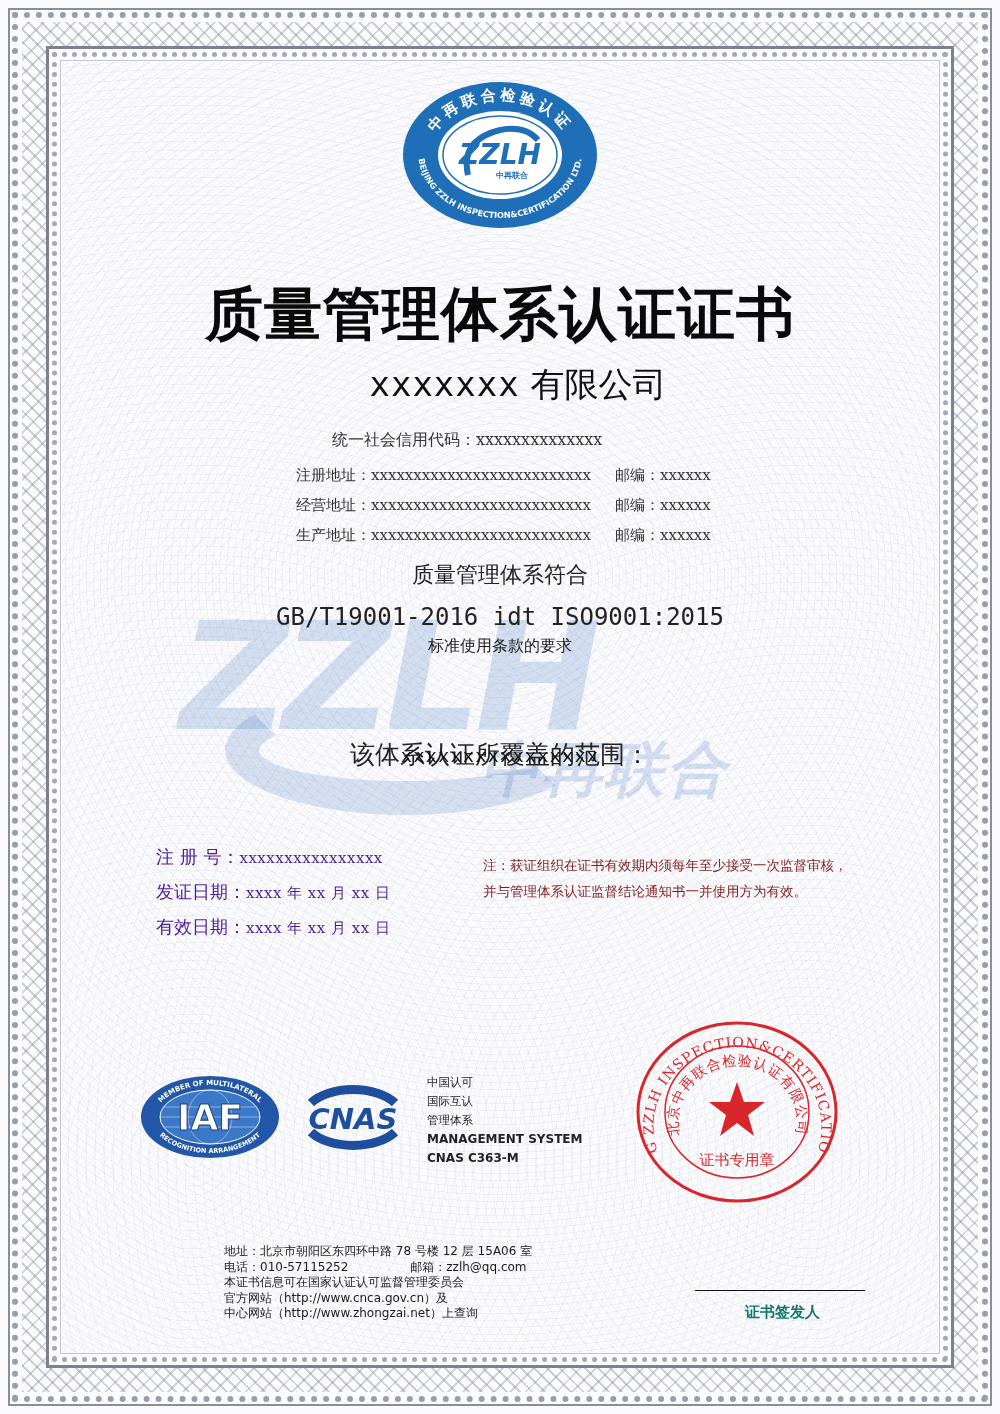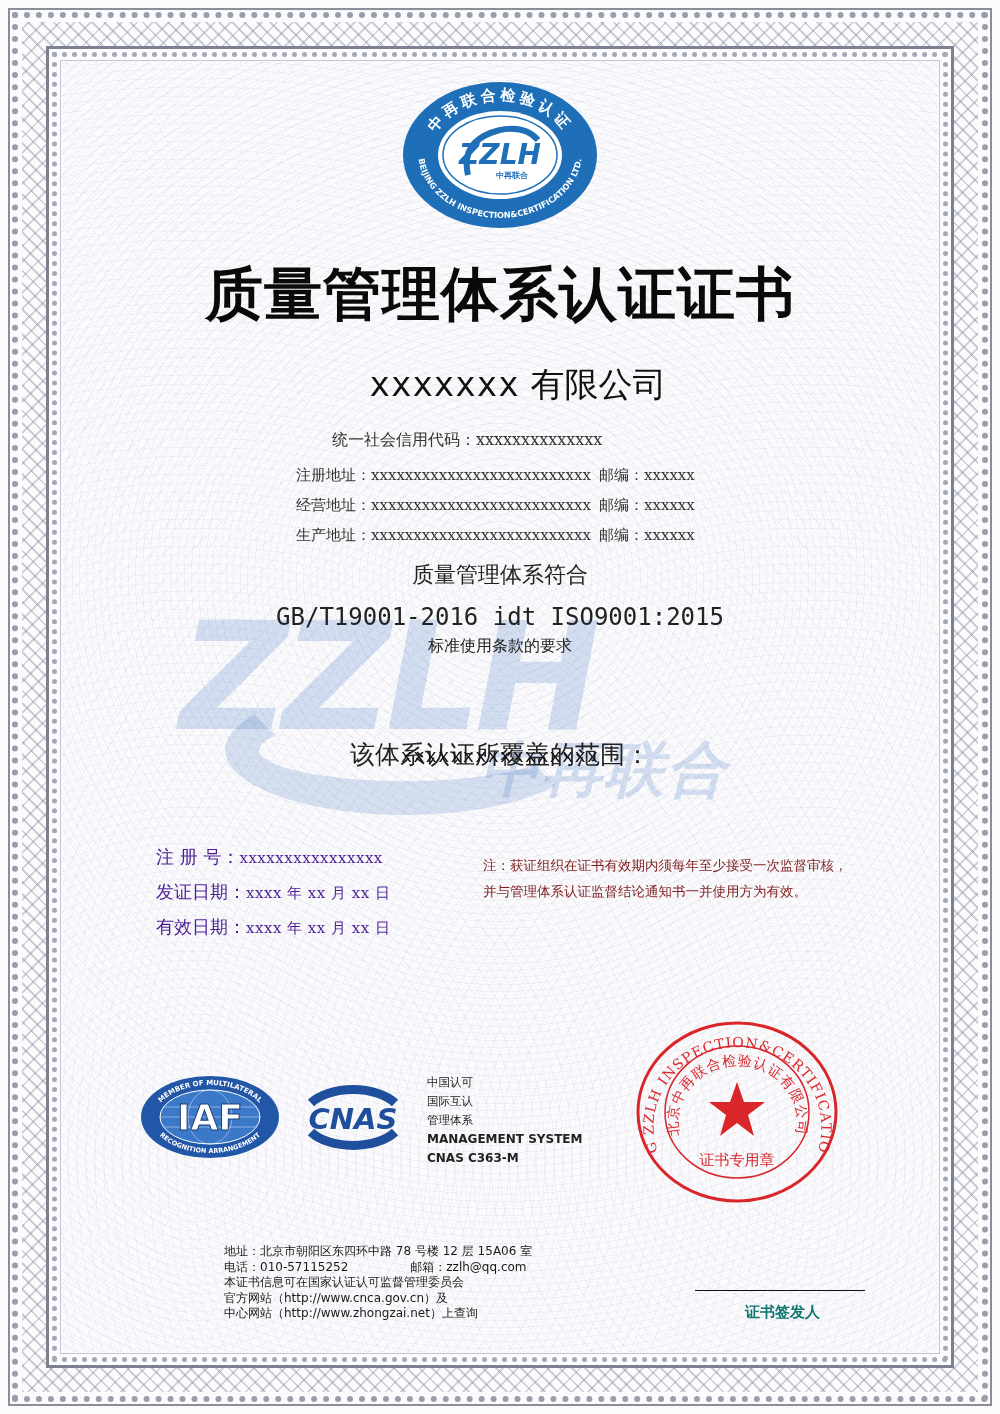--- a/index.html
+++ b/index.html
@@ -59,34 +59,34 @@
     font-family: "DejaVu Sans", sans-serif; font-weight: bold; font-style: italic;
     font-size: 60px; color: rgba(70,120,195,0.22); letter-spacing: 2px;
   }
 
   
   .seal-top { position: absolute; left: 400px; top: 80px; width: 200px; height: 150px; }
   .seal-top svg { width: 200px; height: 150px; }
 
   
   .title {
-    position: absolute; left: 0; width: 1000px; top: 256px; text-align: center;
+    position: absolute; left: 0; width: 1000px; top: 276px; text-align: center;
     font-family: "DejaVu Sans", sans-serif; font-weight: bold; font-size: 58px; letter-spacing: 1px; color: #0a0a0a;
   }
   .company {
     position: absolute; left: 0; width: 1000px; top: 362px; text-align: center;
     font-size: 34px; color: #111; padding-left: 36px;
   }
   .company .prefix { font-family: "DejaVu Sans Mono", monospace; letter-spacing: 1px; }
 
   .info-line { position: absolute; font-size: 15px; color: #333; white-space: nowrap; }
   .credit { left: 332px; top: 430px; font-size: 16px; }
   .addr-row { left: 296px; }
   .addr-row .val { display: inline-block; width: 222px; letter-spacing: 0px; }
-  .addr-row .zip-label { margin-left: 6px; }
+  .addr-row .zip-label { margin-left: 22px; }
 
   .center-line { position: absolute; left: 0; width: 1000px; text-align: center; color: #222; }
   .conform { top: 560px; font-size: 22px; }
   .standard { top: 603px; font-size: 24px; font-family: "DejaVu Sans Mono", "Liberation Mono", monospace; text-align: center; }
   .clauses { top: 636px; font-size: 16px; }
   .scope-label { top: 690px; font-size: 25px; margin-top: 48px; }
   .scope-value { top: 746px; font-size: 19px; font-family: "Liberation Mono", monospace; color: #111; letter-spacing: 1px; }
 
   .reg-block { position: absolute; left: 156px; top: 840px; font-size: 18px; color: #4c1d95; line-height: 34px; }
   .reg-block .row { white-space: nowrap; }

